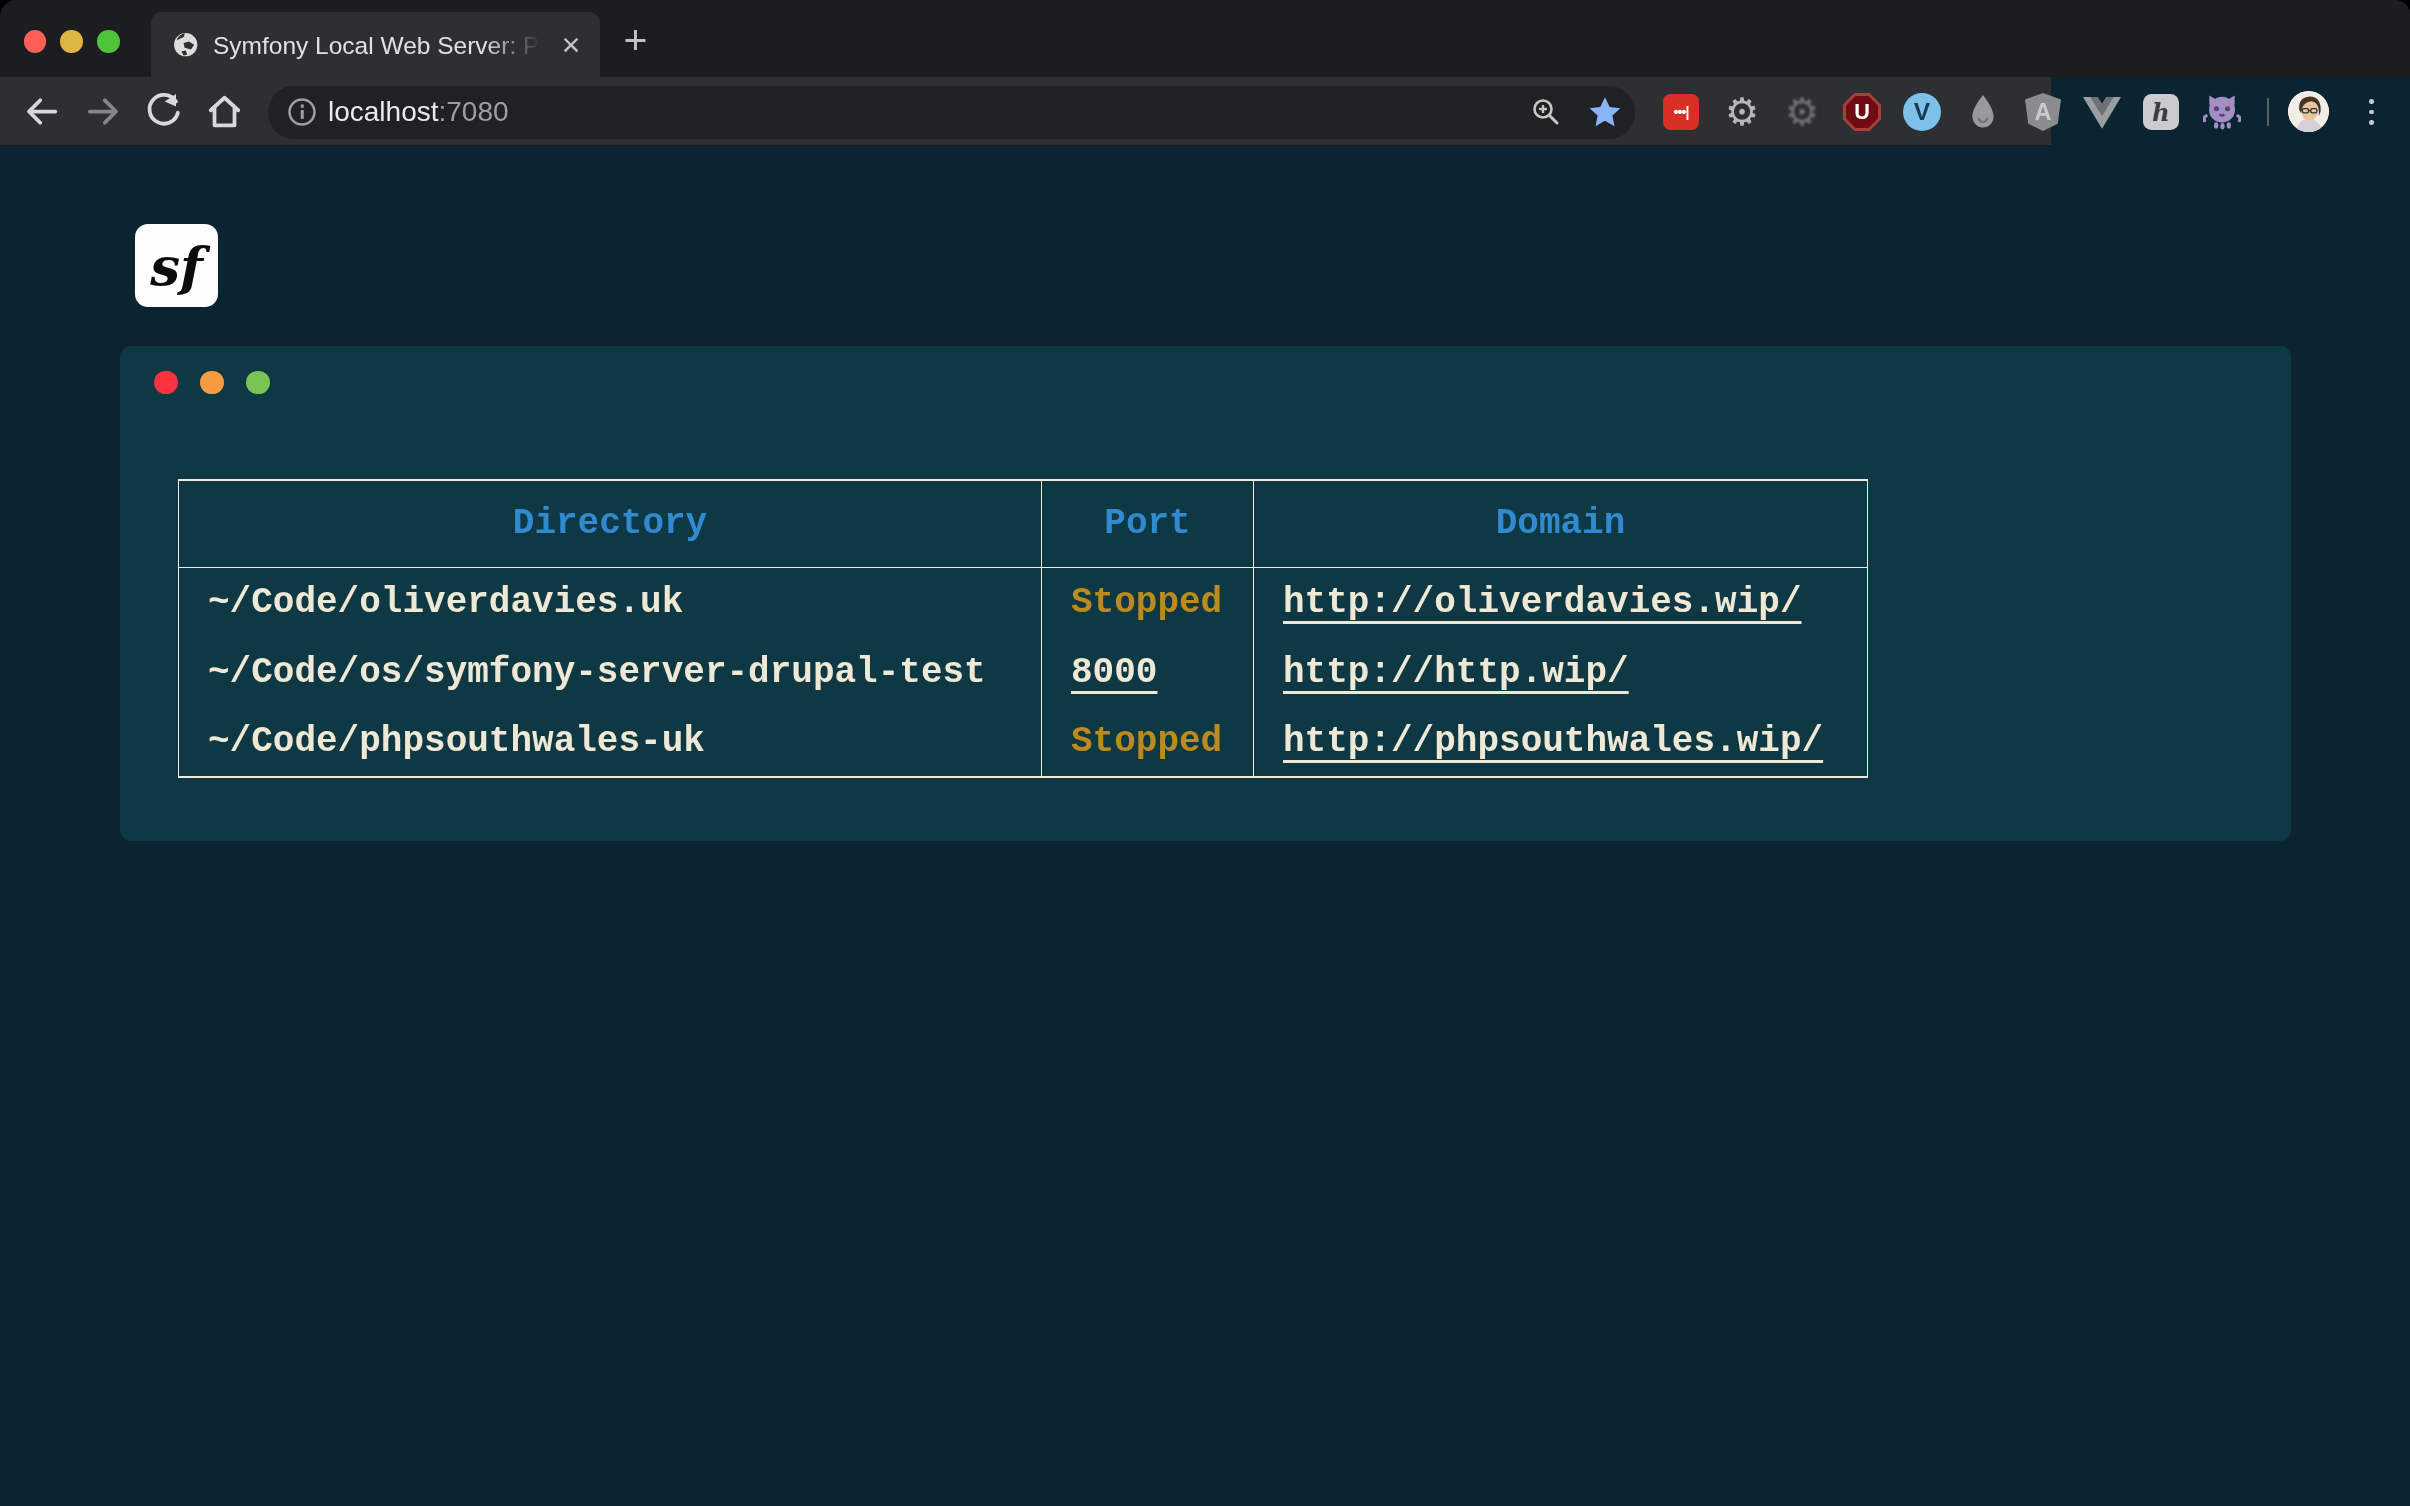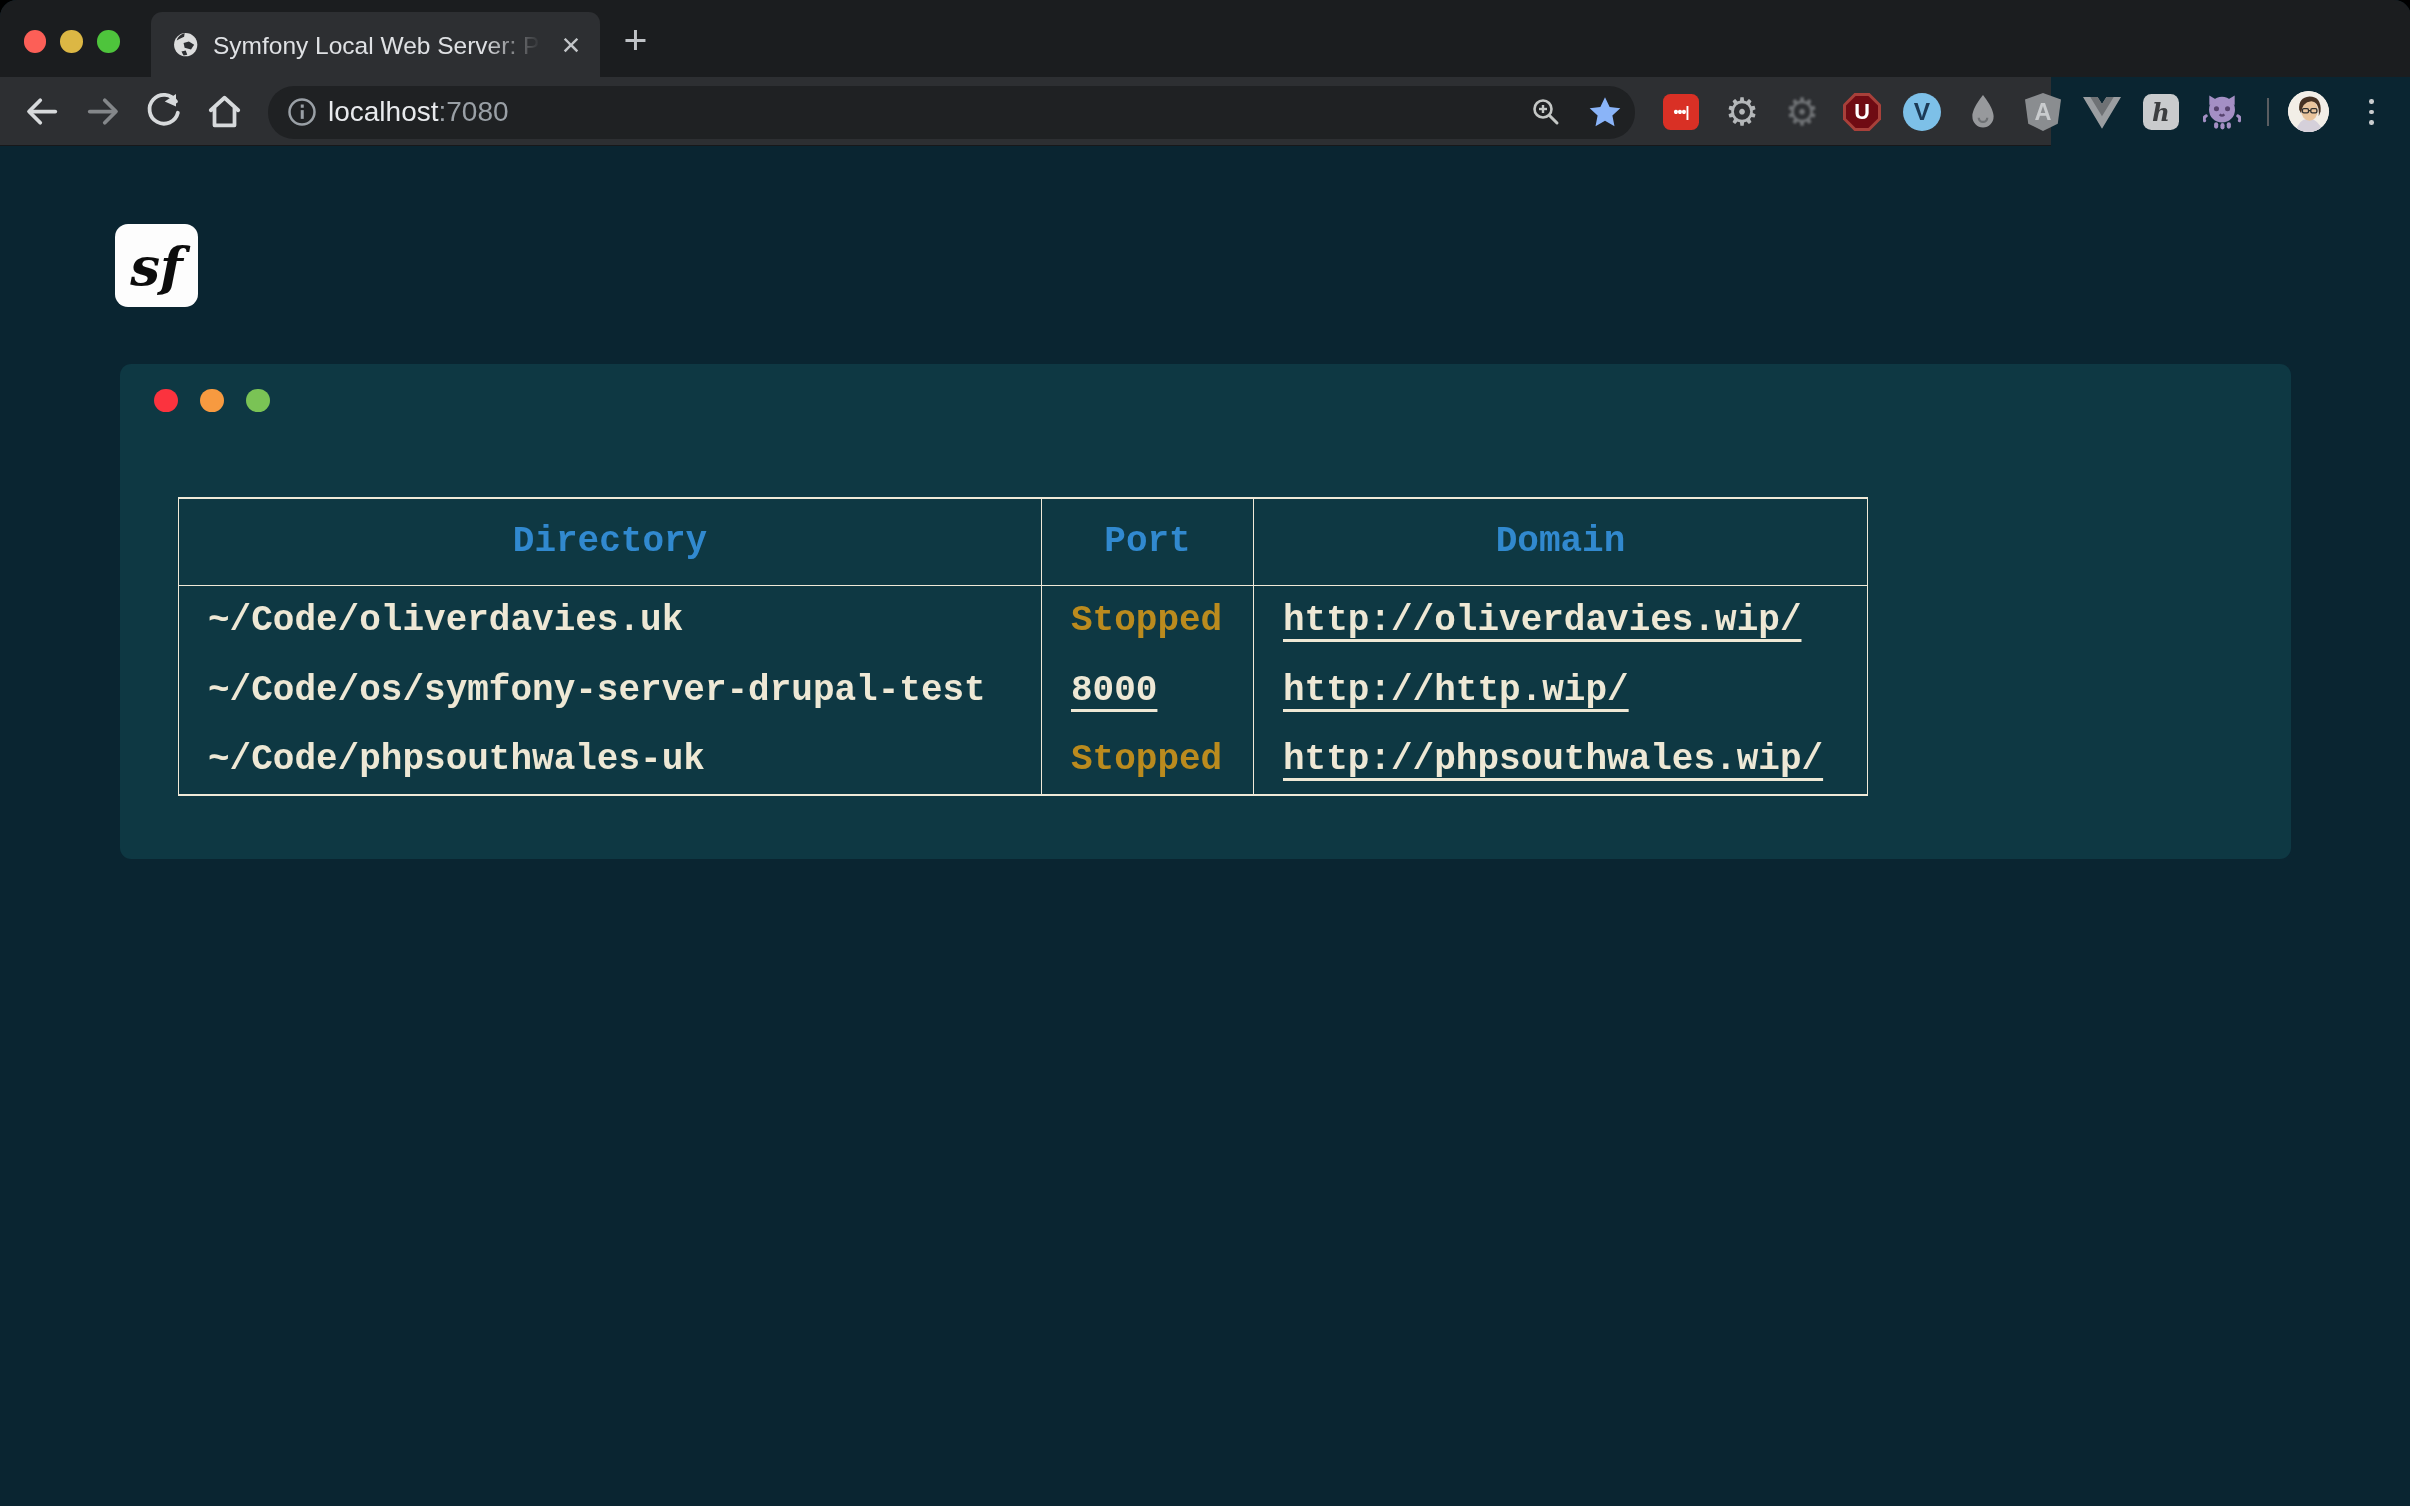--- a/index.html
+++ b/index.html
@@ -46,26 +46,26 @@
   .vimium { width:38px; height:38px; border-radius:50%; background:#7dc0e8; color:#1c3a56; font-weight:bold; font-size:24.5px; display:flex; align-items:center; justify-content:center; }
   .shield { width:36px; height:38px; background:#8a8d90; clip-path:polygon(50% 0,100% 17%,91% 81%,50% 100%,9% 81%,0 17%); display:flex; align-items:center; justify-content:center; color:#c9ccce; font-weight:bold; font-size:23.5px; }
   .honey { width:36px; height:36px; background:#c9cbcd; border-radius:8.5px; color:#3c3e40; font-family:"DejaVu Serif", serif; font-style:italic; font-weight:bold; font-size:24.5px; display:flex; align-items:center; justify-content:center; }
   .sep { position:absolute; left:2267px; top:21px; width:1.9px; height:28px; background:#5a5d61; }
   .avatar { position:absolute; left:2288px; top:14px; width:41px; height:41px; border-radius:50%; overflow:hidden; background:#f5f1ea; }
   .kebab { position:absolute; left:2360px; top:17px; width:22.6px; height:36px; display:flex; flex-direction:column; align-items:center; justify-content:center; gap:5.6px; }
   .kebab i { width:4.7px; height:4.7px; border-radius:50%; background:#c9ccce; }
 
   
   .page { position:absolute; left:0; top:148px; width:2411px; height:1359px; background:#0a2531; }
-  .brand { position:absolute; left:115px; top:75px; height:85px; display:flex; align-items:center; }
+  .brand { position:absolute; left:135px; top:75px; height:85px; display:flex; align-items:center; }
   .sf-logo { width:83px; height:83px; background:#fdfdfd; border-radius:13px; display:flex; align-items:center; justify-content:center;
              font-family:"DejaVu Serif", serif; font-style:italic; font-weight:bold; font-size:53px; color:#0c0c0c; }
   .page-title { margin-left:22.6px; font-size:58px; color:#f3f6f6; letter-spacing:0; }
 
-  .card { position:absolute; left:120px; top:198px; width:2171px; height:495px; background:#0e3843; border-radius:11.3px;margin-top:18px; }
+  .card { position:absolute; left:120px; top:198px; width:2171px; height:495px; background:#0e3843; border-radius:11.3px; }
   .dots { position:absolute; left:34px; top:24.5px; display:flex; gap:22.6px; }
   .dot { width:23.5px; height:23.5px; border-radius:50%; }
   .d-red{background:#fb333e}.d-orange{background:#f79a40}.d-green{background:#7ac355}
 
   table.servers { position:absolute; left:58px; top:133px; border-collapse:collapse;
                   font-family:"Liberation Mono", monospace; font-weight:bold; font-size:36px; color:#eee8d5; }
   .servers th, .servers td { border-left:1.9px solid #efe9d8; border-right:1.9px solid #efe9d8; }
   .servers thead th { border-top:2.8px solid #efe9d8; border-bottom:1.9px solid #efe9d8; height:87px; text-align:center;
                       color:#3189cf; font-weight:bold; }
   .servers tbody tr:last-child td { border-bottom:2.8px solid #efe9d8; }

